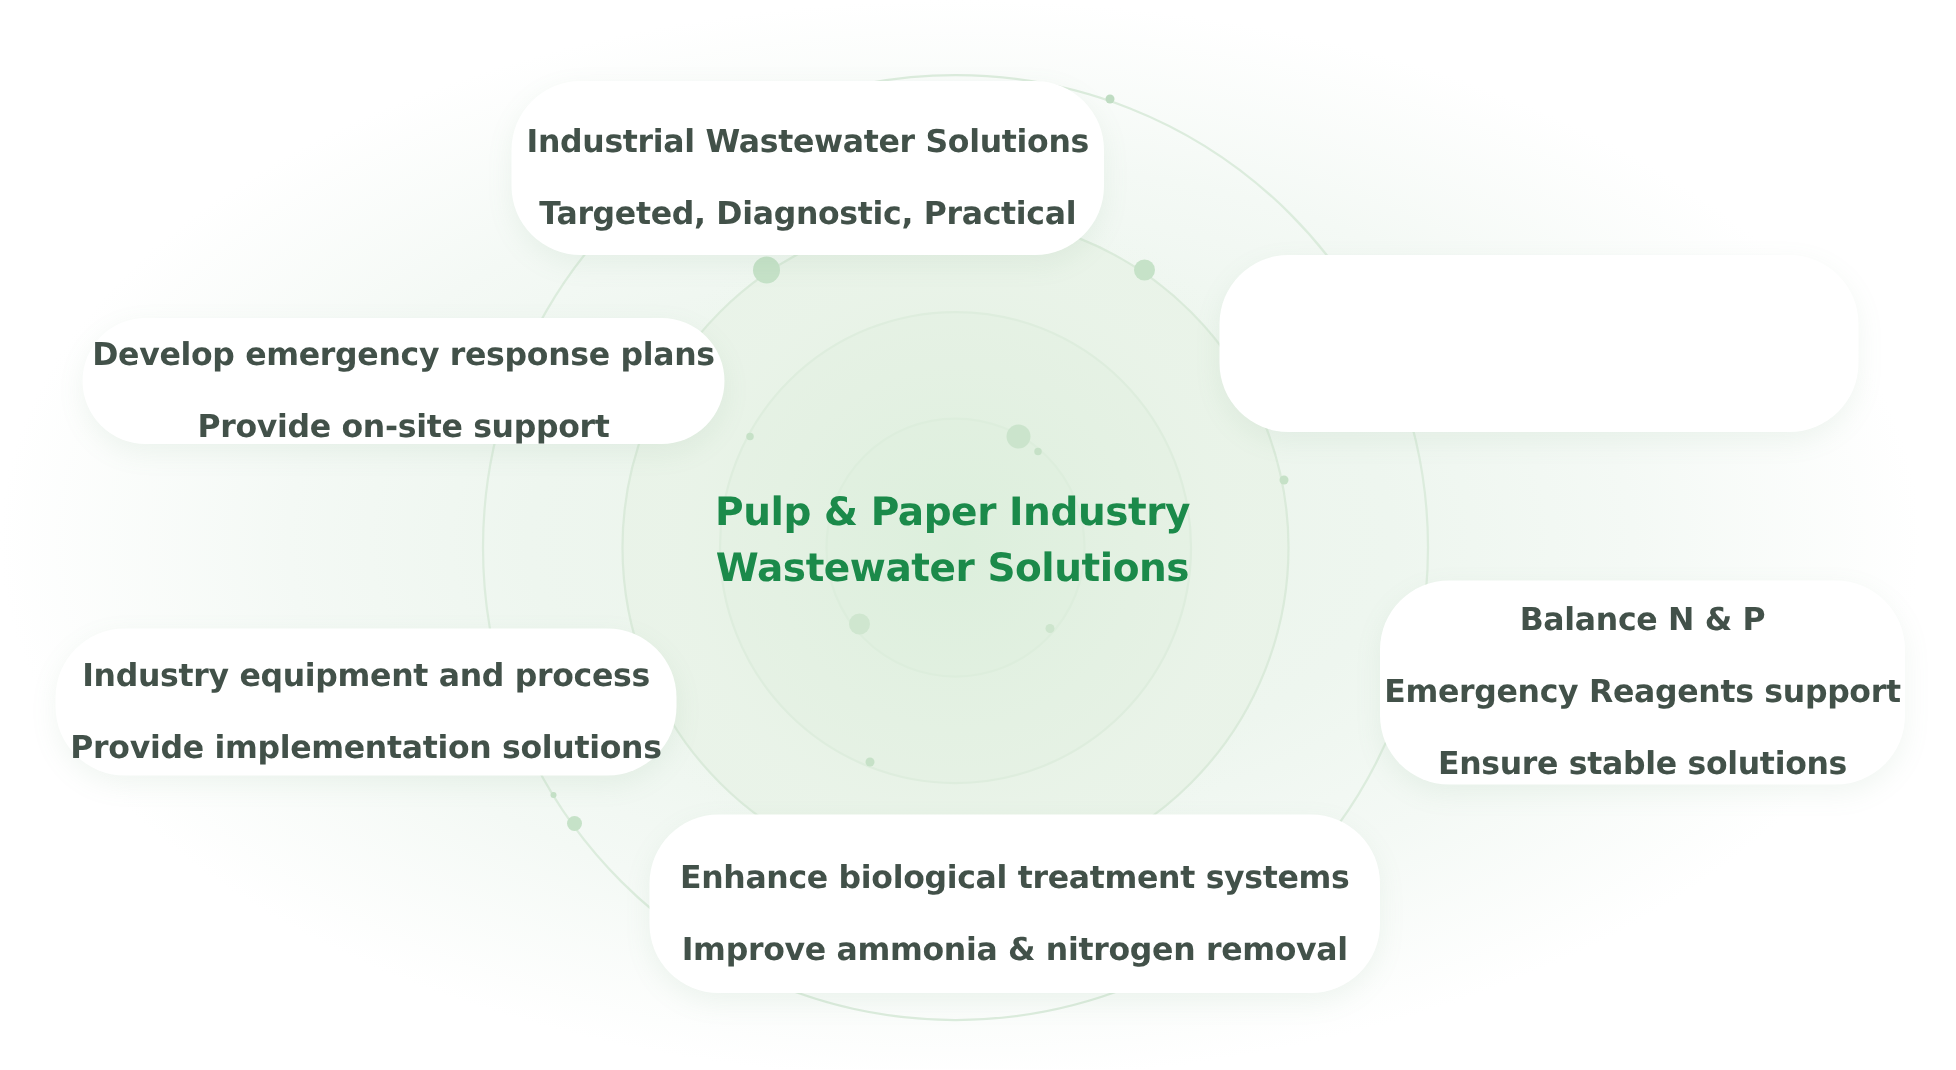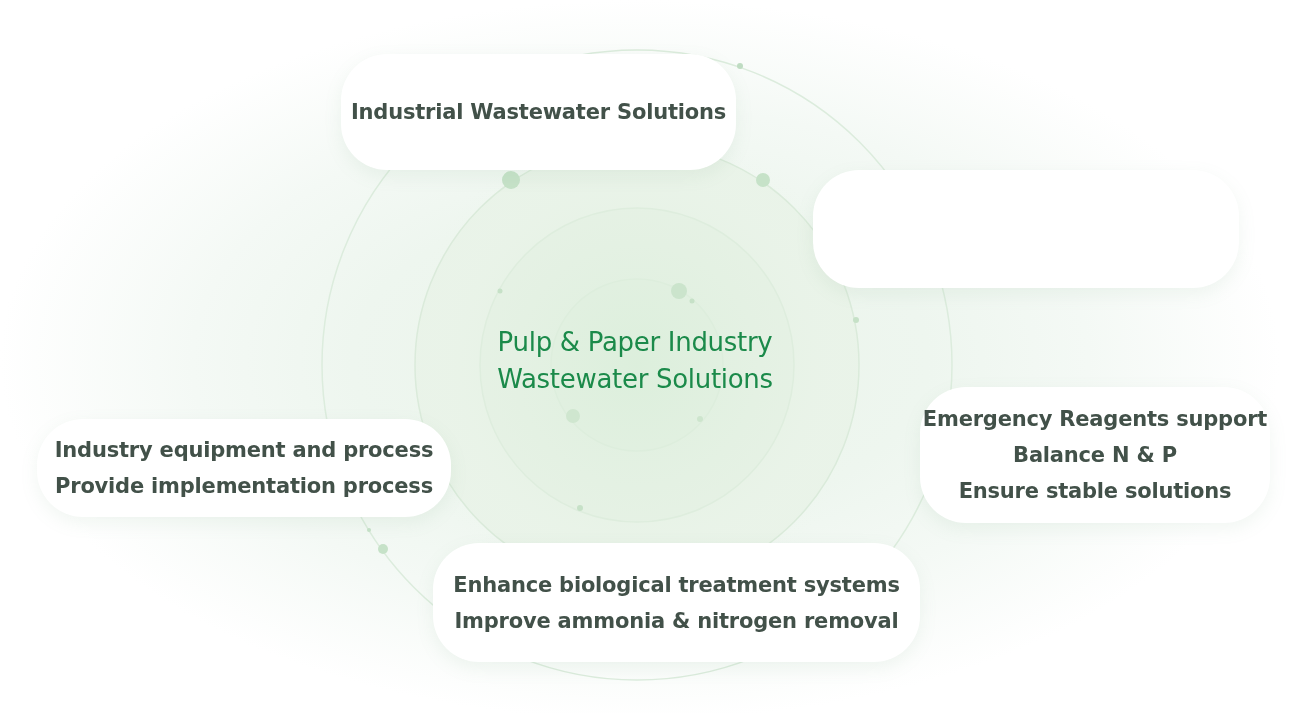--- a/index.html
+++ b/index.html
@@ -16,24 +16,24 @@
   }
   svg.rings { position: absolute; left: 0; top: 0; }
   .card {
     position: absolute; background: #ffffff;
     border-radius: 46px;
     box-shadow: 0 6px 18px rgba(120,170,130,0.10);
     display: flex; flex-direction: column; align-items: center; justify-content: center;
     color: #425149; font-size: 21px; font-weight: bold; letter-spacing: -0.2px;
     line-height: 36px; text-align: center; white-space: nowrap;
   }
-  .card span { display: block; }
+  .card span { display: block; margin-top: 12px; }
   .center-title {
     position: absolute; left: 440px; top: 324px; width: 390px;
-    text-align: center; color: #1b8a4a; font-size: 26px; font-weight: normal;
+    text-align: center; color: #1b8a4a; font-size: 26px; font-weight: bold;
     line-height: 37px; letter-spacing: -0.3px;
   }
   .center-title span { display: block; }
 </style>
 </head>
 <body>
 
 <div class="stage">
 
   <svg class="rings" width="1304" height="713">
@@ -64,35 +64,40 @@
     <circle cx="369" cy="530" r="2" fill="#c6e2c8"></circle>
   </svg>
 
   <div class="center-title">
     <span>Pulp &amp; Paper Industry</span>
     <span>Wastewater Solutions</span>
   </div>
 
   <div class="card" style="left:341px; top:54px; width:395px; height:116px;">
     <span>Industrial Wastewater Solutions</span>
+    <span>Targeted, Diagnostic, Practical</span>
   </div>
 
   <div class="card" style="left:813px; top:170px; width:426px; height:118px;">
   </div>
 
+  <div class="card" style="left:55px; top:212px; width:428px; height:84px;">
+    <span>Develop emergency response plans</span>
+    <span>Provide on-site support</span>
+  </div>
 
   <div class="card" style="left:920px; top:387px; width:350px; height:136px;">
+    <span>Balance N &amp; P</span>
     <span>Emergency Reagents support</span>
-    <span>Balance N &amp; P</span>
     <span>Ensure stable solutions</span>
   </div>
 
   <div class="card" style="left:37px; top:419px; width:414px; height:98px;">
     <span>Industry equipment and process</span>
-    <span>Provide implementation process</span>
+    <span>Provide implementation solutions</span>
   </div>
 
   <div class="card" style="left:433px; top:543px; width:487px; height:119px;">
     <span>Enhance biological treatment systems</span>
     <span>Improve ammonia &amp; nitrogen removal</span>
   </div>
 
 </div>
 
 </body></html>

